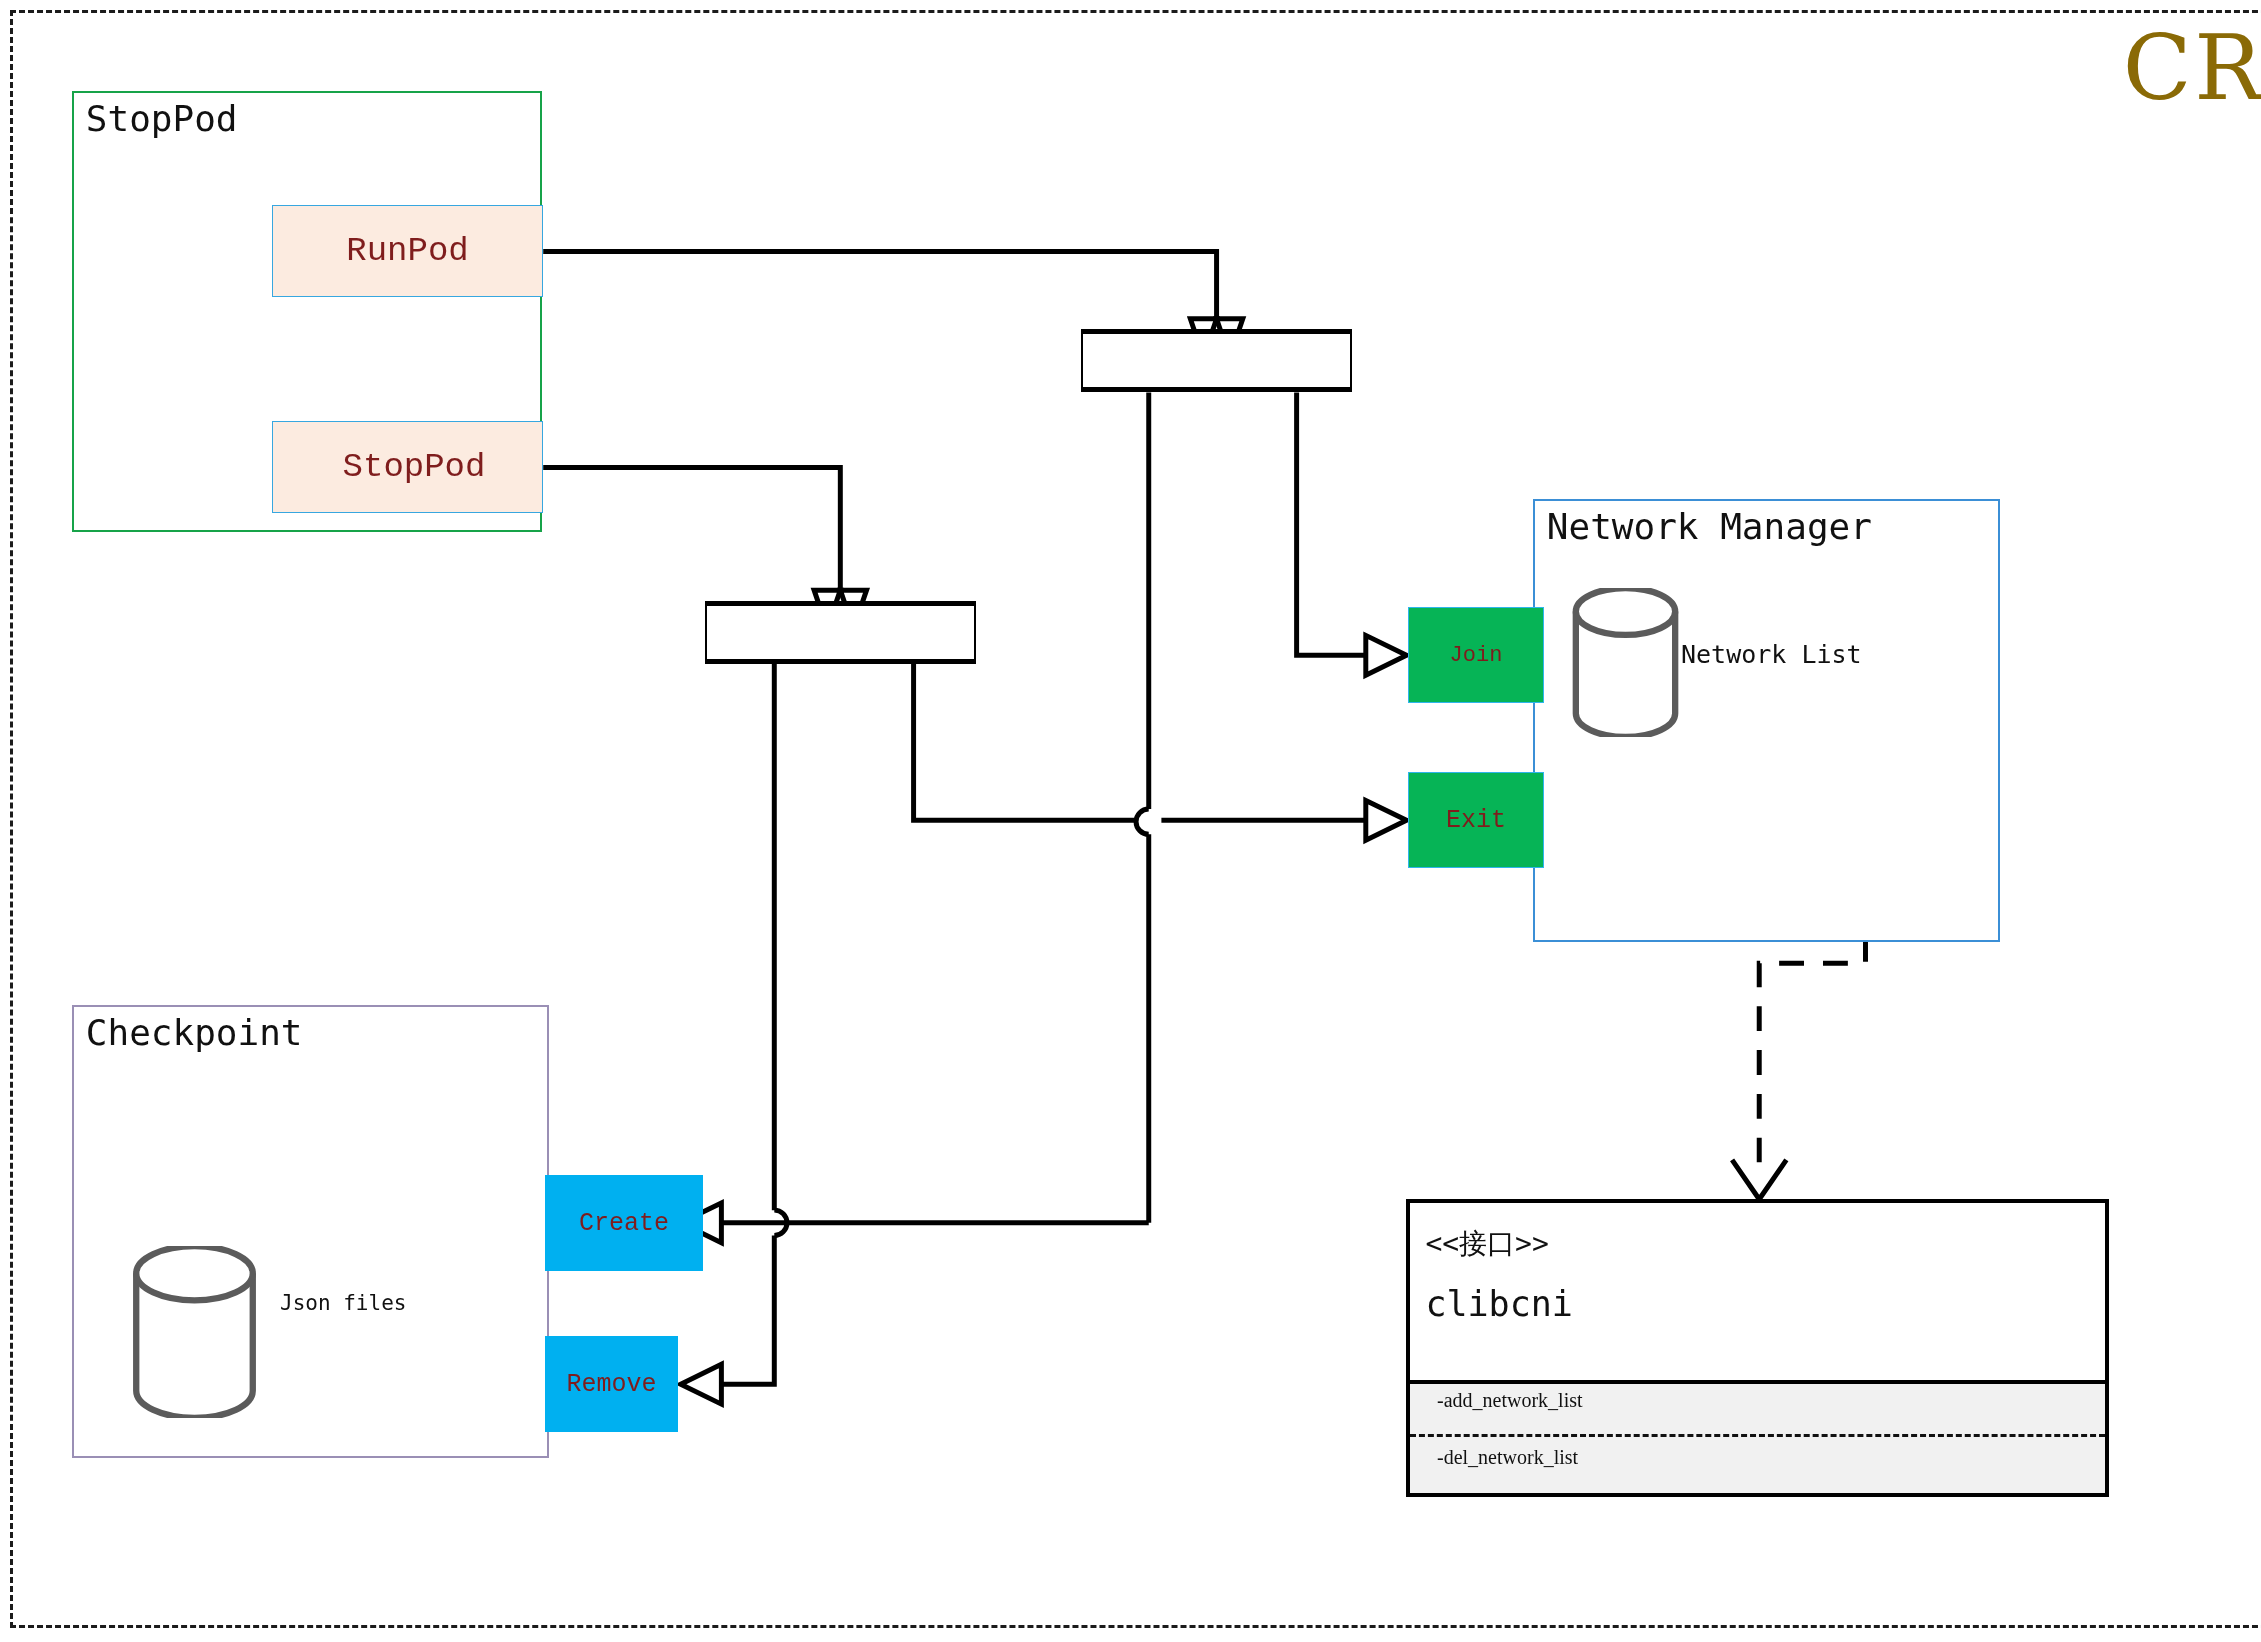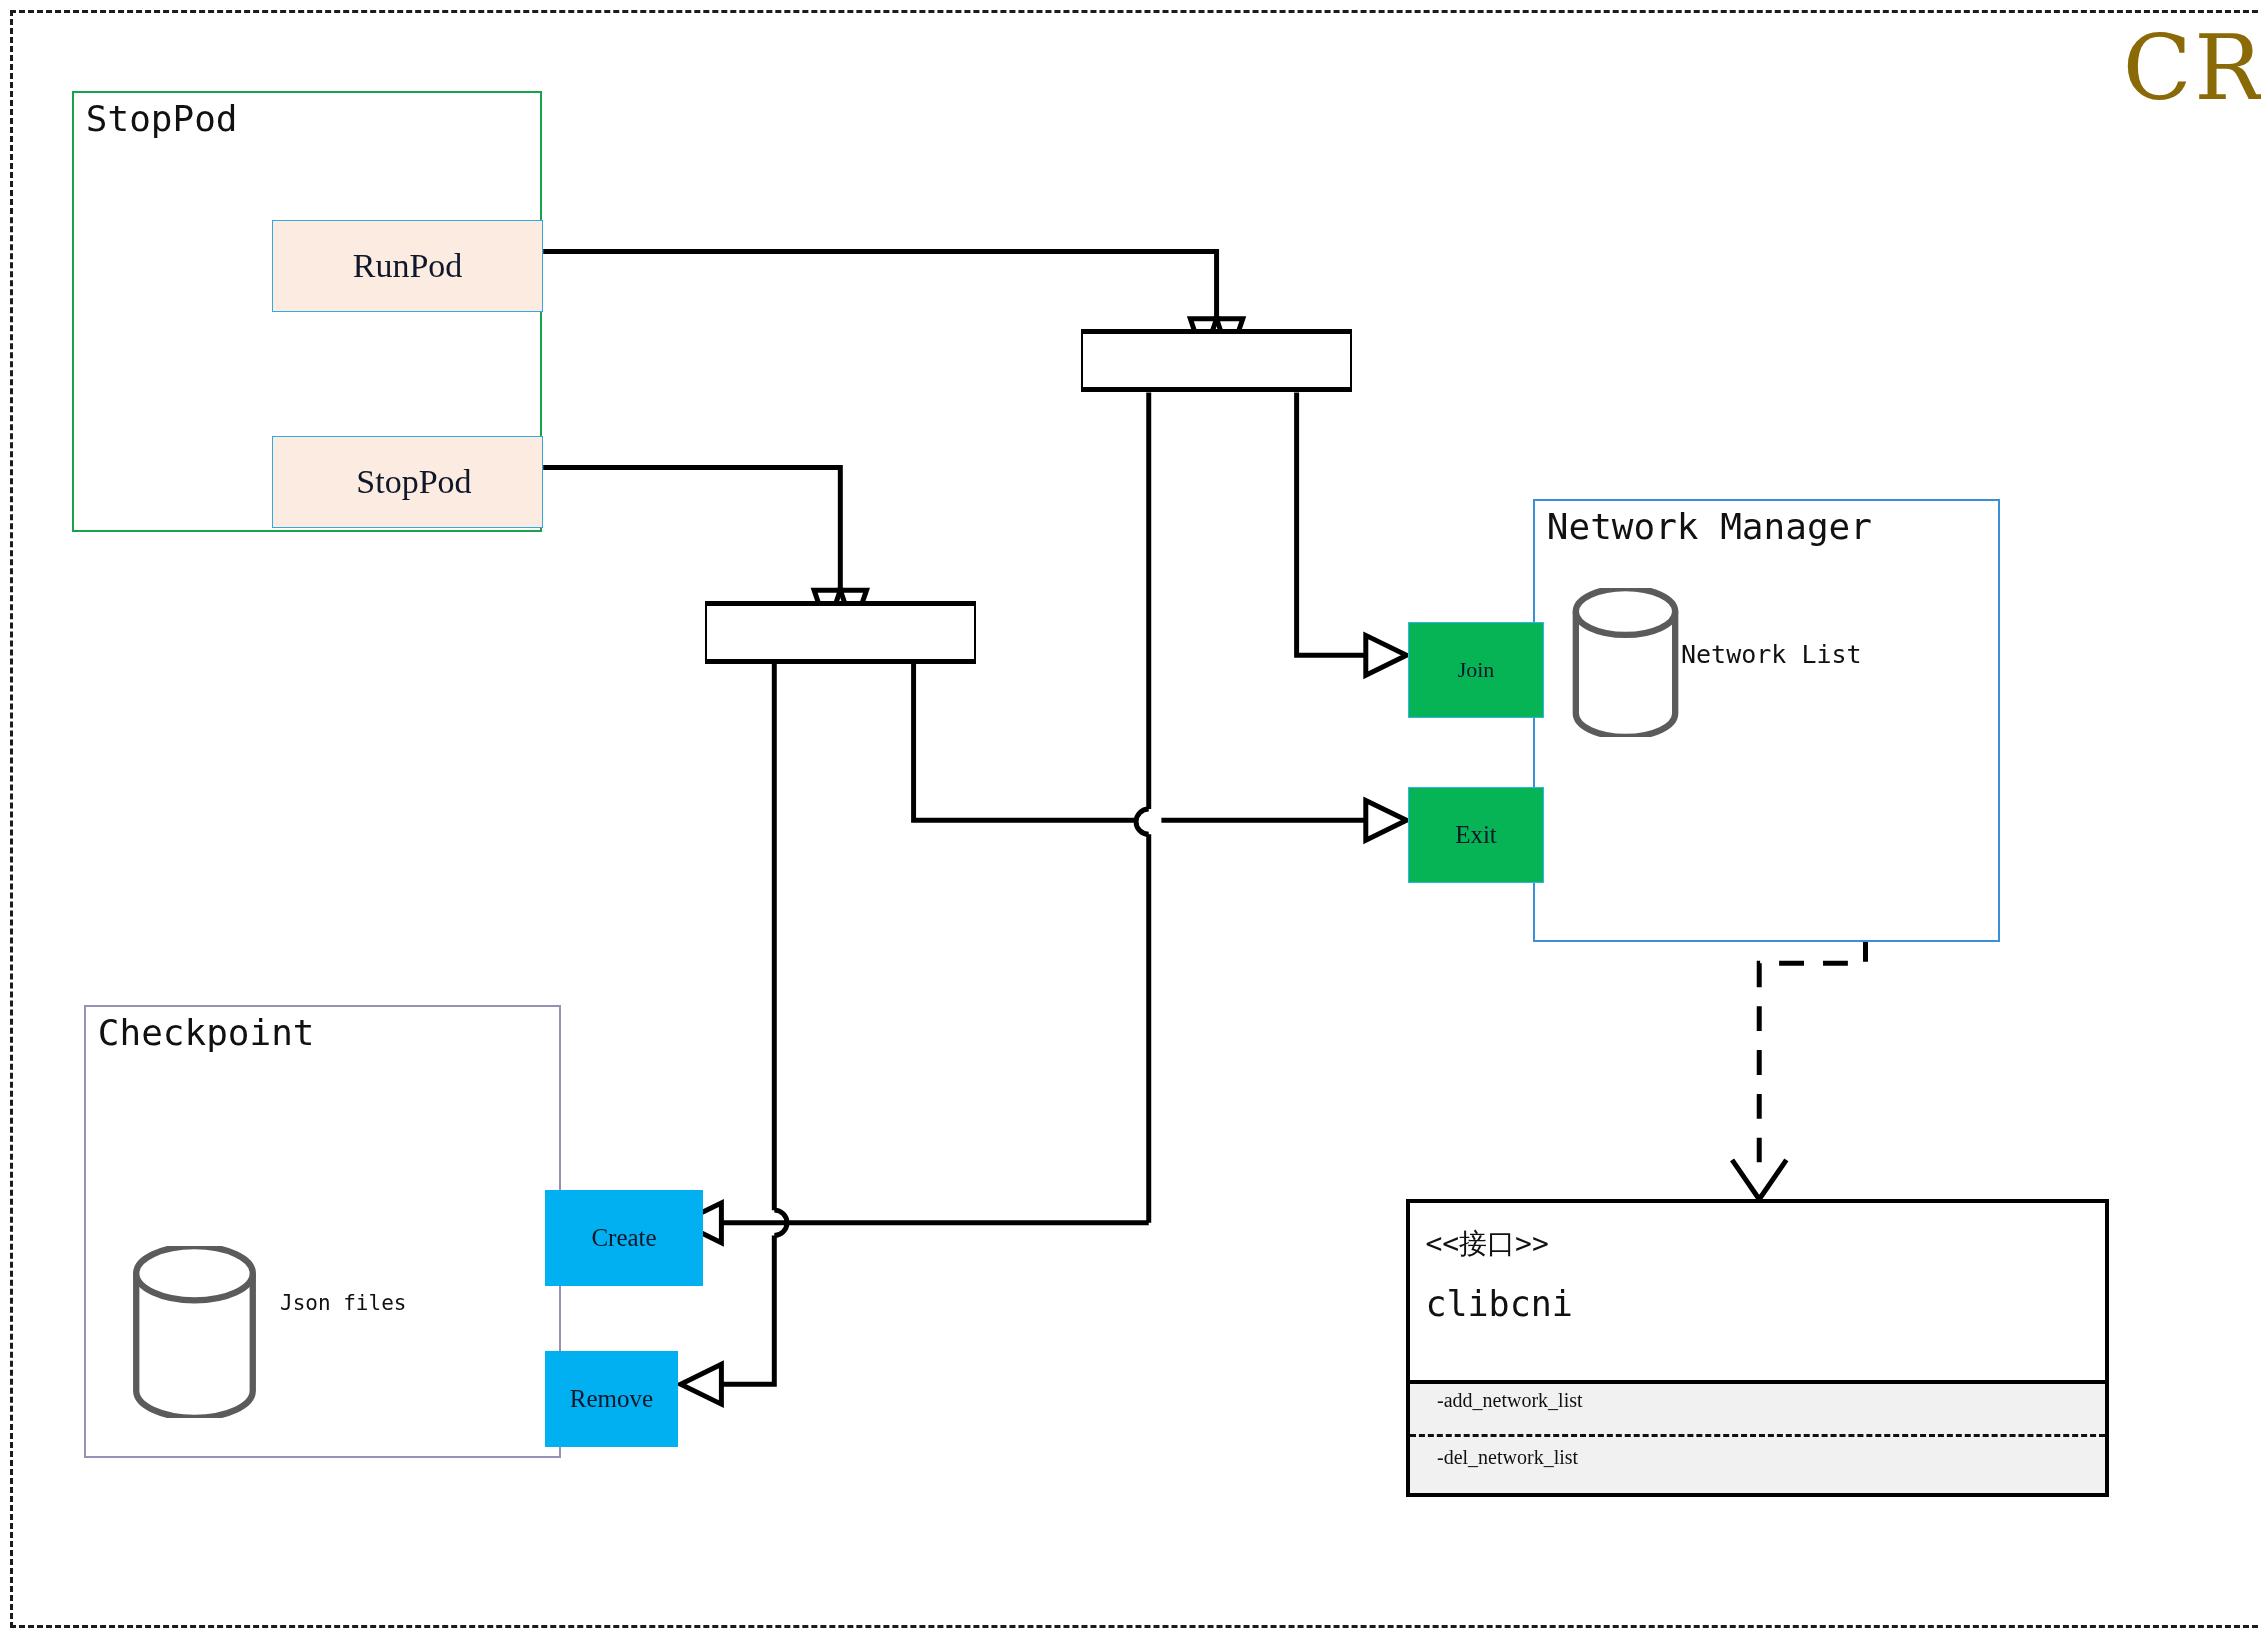--- a/index.html
+++ b/index.html
@@ -26,29 +26,29 @@
 
   
   .pkg{position:absolute;box-sizing:border-box;background:#ffffff;}
   .pkg-title{
     position:absolute;left:11.8px;top:6.3px;
     font-size:36px;line-height:1.1;color:#111;white-space:nowrap;
     font-family:"DejaVu Sans Mono", monospace;
   }
 
   .runtime{left:72px;top:91px;width:470px;height:441px;border:2.3px solid #17a349;}
-  .checkpoint{left:72px;top:1005px;width:477px;height:453px;border:2.3px solid #9a8fb5;margin-left:12px;}
+  .checkpoint{left:72px;top:1005px;width:477px;height:453px;border:2.3px solid #9a8fb5;}
   .netmgr{left:1533px;top:499px;width:467px;height:443px;border:2.3px solid #3b8fd6;}
 
   
   .box{
     position:absolute;box-sizing:border-box;
     display:flex;align-items:center;justify-content:center;
-    font-family:Liberation Serif, serif;
-    color:#0f172a;white-space:nowrap;margin-top:15px;
+    font-family:Liberation Mono, monospace;
+    color:#7f1d1d;white-space:nowrap;
   }
   .peach{background:#fcebe0;border:1.8px solid #37a7e0;}
   .green{background:#06b456;border:1.4px solid #2fb5ec;}
   .cyan{background:#00b0f0;border:0;}
 
   .runpod{left:272px;top:205px;width:271px;height:92px;font-size:34px;}
   .stoppod{left:272px;top:421px;width:271px;height:92px;font-size:34px;padding-left:13px;}
   .join{left:1408px;top:607px;width:136px;height:96px;font-size:22px;}
   .exit{left:1408px;top:772px;width:136px;height:96px;font-size:25px;}
   .cniapi{left:1732px;top:829px;width:271px;height:108px;font-size:33px;

